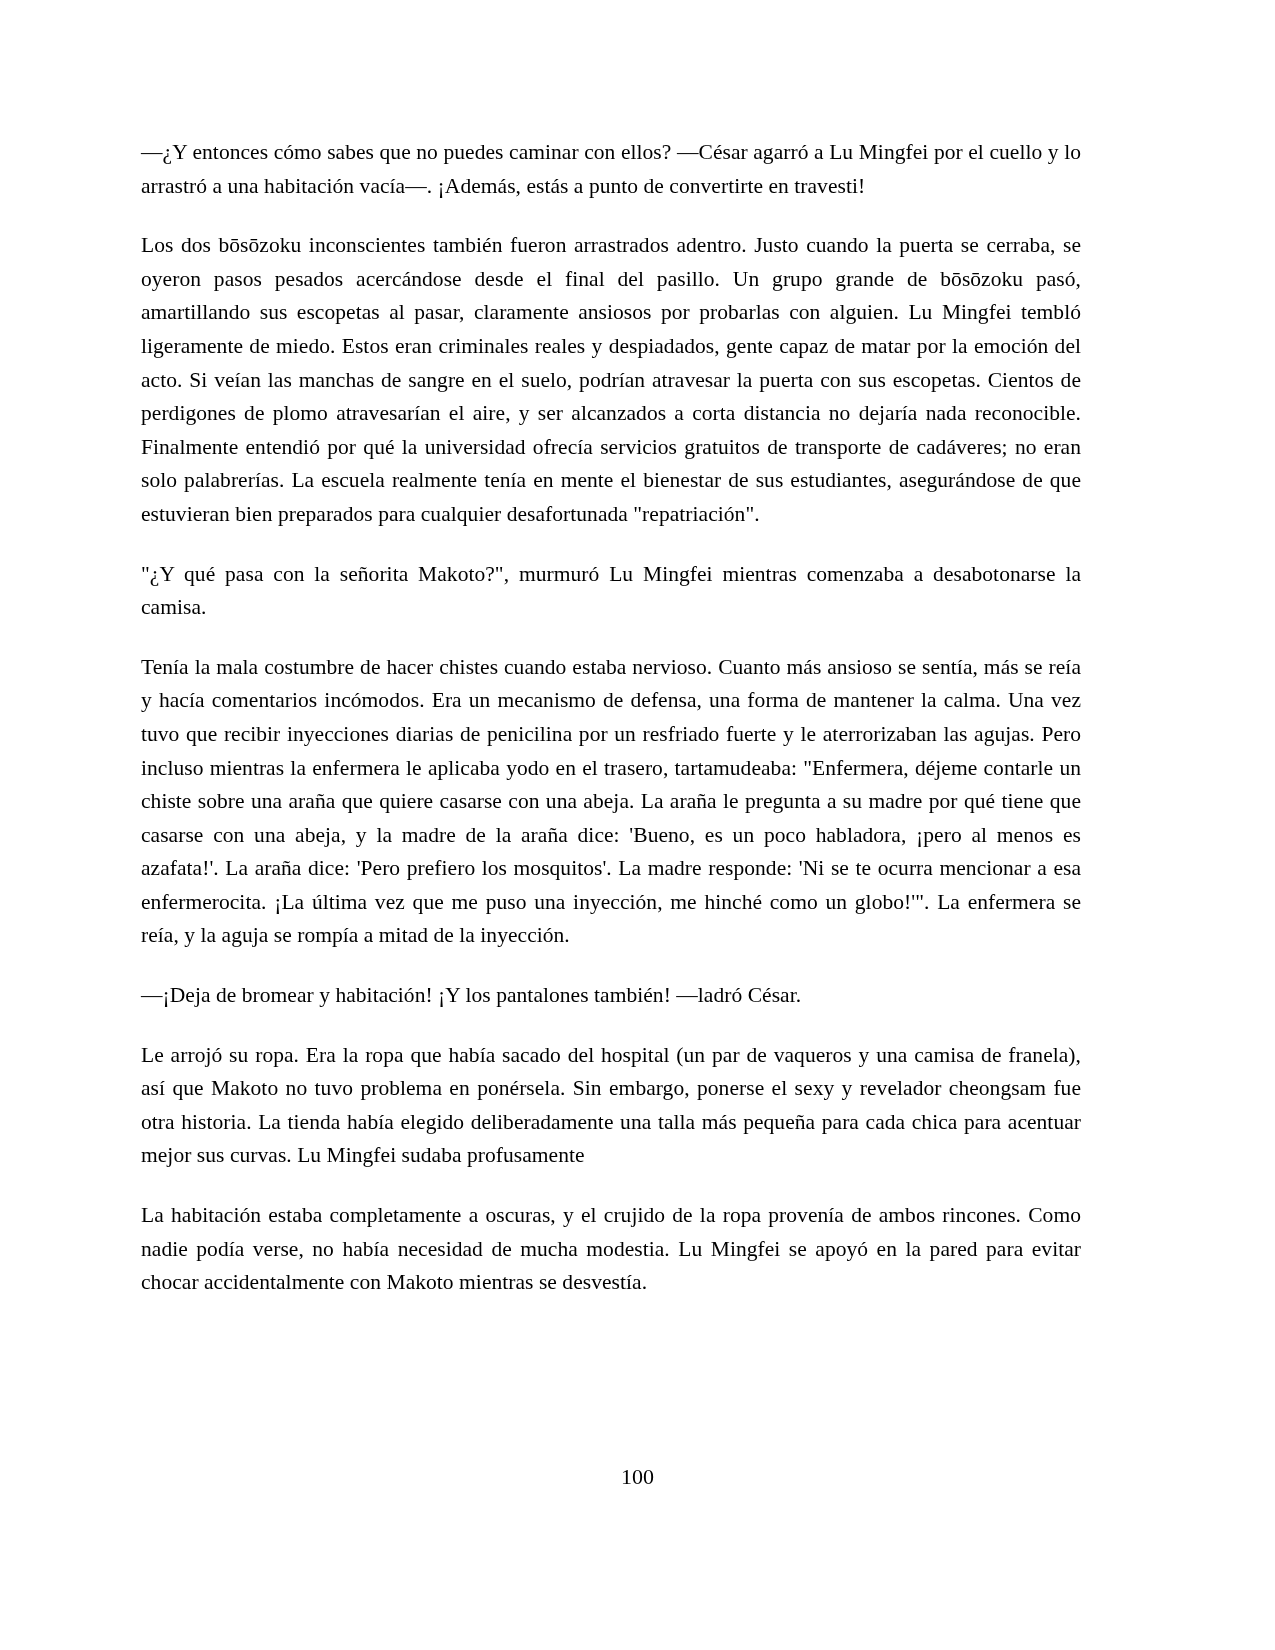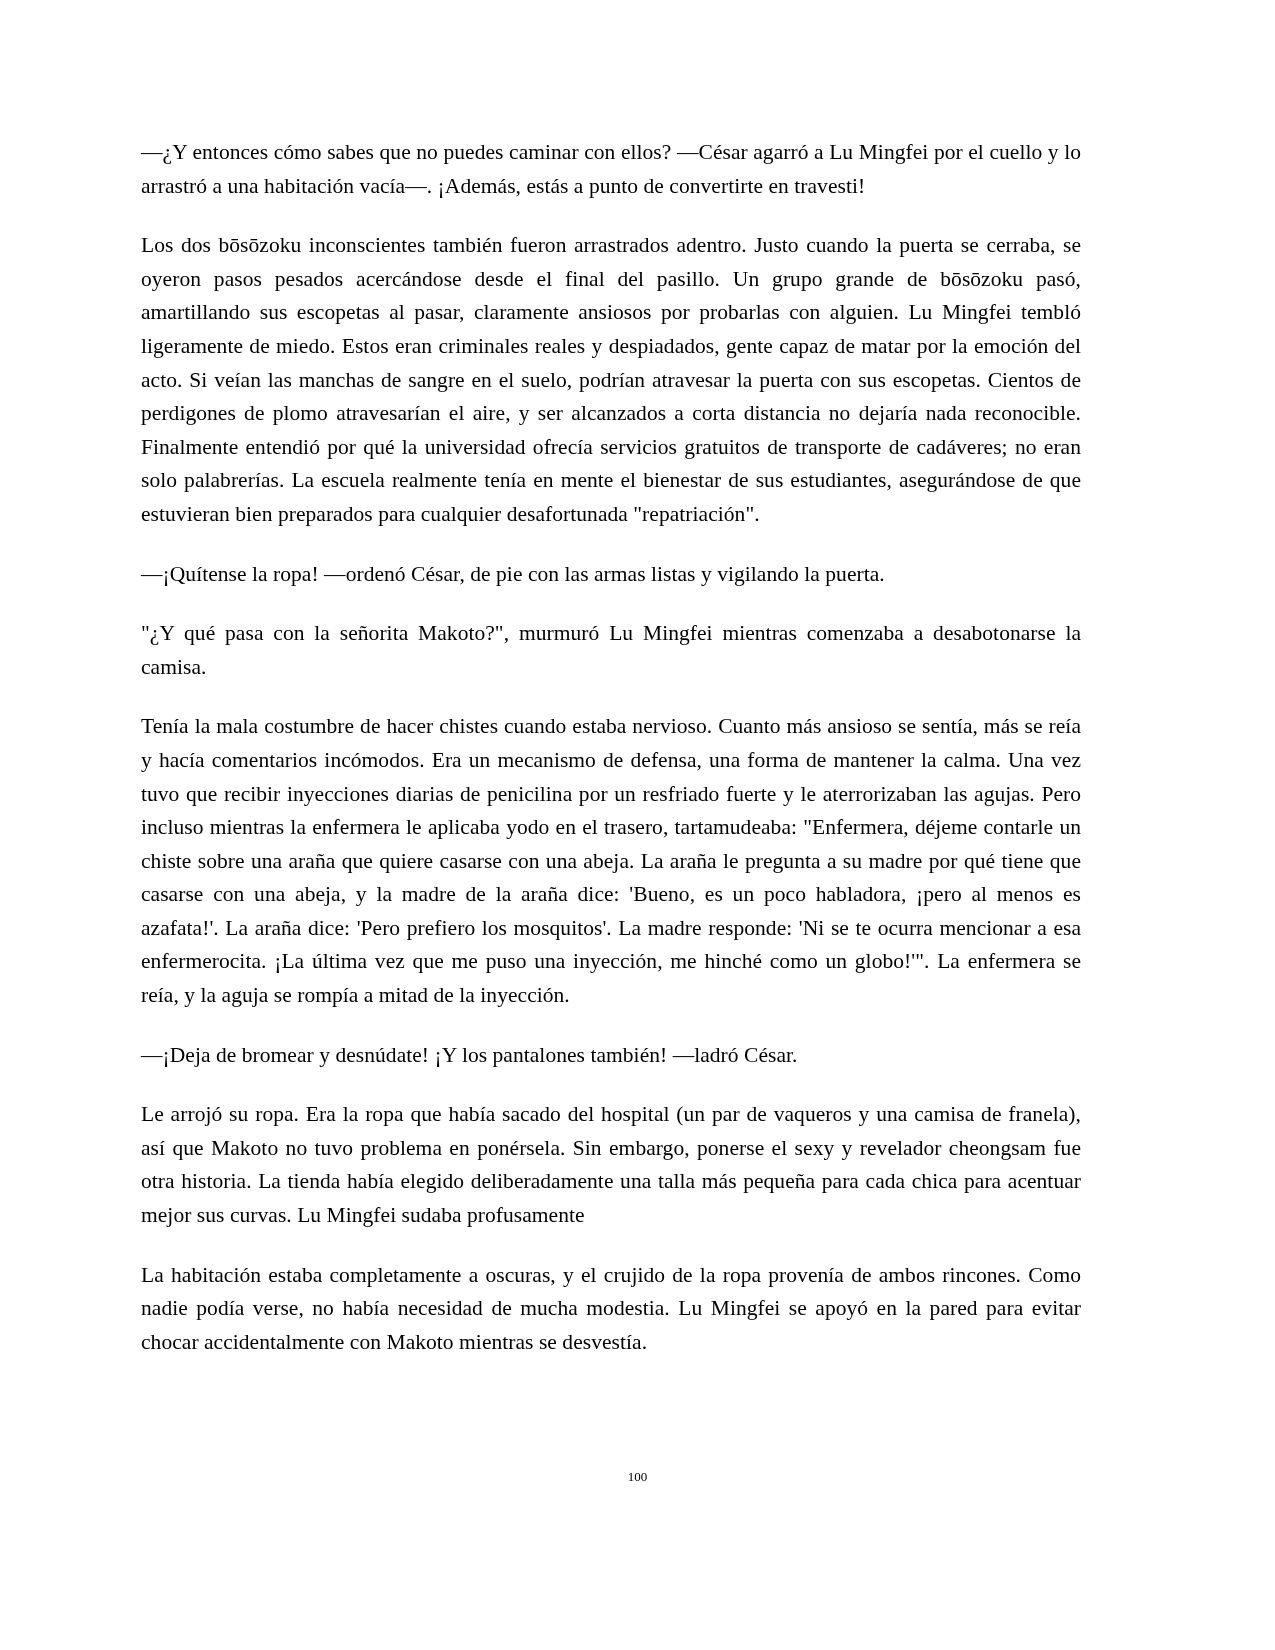--- a/index.html
+++ b/index.html
@@ -40,37 +40,36 @@
   
   .para.short {
     text-align: left;
   }
   .folio {
     position: absolute;
     left: 0;
     right: 0;
     top: 1466px;
     text-align: center;
-    font-size: 13px;
+    font-size: 22px;
     line-height: 22px;
     font-family: "Liberation Serif", "DejaVu Serif", serif;
     color: #000000;
   }
 </style>
 </head>
 <body>
 
 <div class="page">
 
   <div class="content">
     <p class="para">—¿Y entonces cómo sabes que no puedes caminar con ellos? —César agarró a Lu Mingfei por el cuello y lo arrastró a una habitación vacía—. ¡Además, estás a punto de convertirte en travesti!</p>
     <p class="para">Los dos bōsōzoku inconscientes también fueron arrastrados adentro. Justo cuando la puerta se cerraba, se oyeron pasos pesados acercándose desde el final del pasillo. Un grupo grande de bōsōzoku pasó, amartillando sus escopetas al pasar, claramente ansiosos por probarlas con alguien. Lu Mingfei tembló ligeramente de miedo. Estos eran criminales reales y despiadados, gente capaz de matar por la emoción del acto. Si veían las manchas de sangre en el suelo, podrían atravesar la puerta con sus escopetas. Cientos de perdigones de plomo atravesarían el aire, y ser alcanzados a corta distancia no dejaría nada reconocible. Finalmente entendió por qué la universidad ofrecía servicios gratuitos de transporte de cadáveres; no eran solo palabrerías. La escuela realmente tenía en mente el bienestar de sus estudiantes, asegurándose de que estuvieran bien preparados para cualquier desafortunada "repatriación".</p>
-    <p class="para short">—¡Quítense la ropa! —ordenó César, de pie con las armas listas y vigilando la puerta.</p>
     <p class="para">"¿Y qué pasa con la señorita Makoto?", murmuró Lu Mingfei mientras comenzaba a desabotonarse la camisa.</p>
     <p class="para">Tenía la mala costumbre de hacer chistes cuando estaba nervioso. Cuanto más ansioso se sentía, más se reía y hacía comentarios incómodos. Era un mecanismo de defensa, una forma de mantener la calma. Una vez tuvo que recibir inyecciones diarias de penicilina por un resfriado fuerte y le aterrorizaban las agujas. Pero incluso mientras la enfermera le aplicaba yodo en el trasero, tartamudeaba: "Enfermera, déjeme contarle un chiste sobre una araña que quiere casarse con una abeja. La araña le pregunta a su madre por qué tiene que casarse con una abeja, y la madre de la araña dice: 'Bueno, es un poco habladora, ¡pero al menos es azafata!'. La araña dice: 'Pero prefiero los mosquitos'. La madre responde: 'Ni se te ocurra mencionar a esa enfermerocita. ¡La última vez que me puso una inyección, me hinché como un globo!'". La enfermera se reía, y la aguja se rompía a mitad de la inyección.</p>
-    <p class="para short">—¡Deja de bromear y desnúdate! ¡Y los pantalones también! —ladró César.</p>
+    <p class="para short">—¡Deja de bromear y habitación! ¡Y los pantalones también! —ladró César.</p>
     <p class="para">Le arrojó su ropa. Era la ropa que había sacado del hospital (un par de vaqueros y una camisa de franela), así que Makoto no tuvo problema en ponérsela. Sin embargo, ponerse el sexy y revelador cheongsam fue otra historia. La tienda había elegido deliberadamente una talla más pequeña para cada chica para acentuar mejor sus curvas. Lu Mingfei sudaba profusamente</p>
     <p class="para">La habitación estaba completamente a oscuras, y el crujido de la ropa provenía de ambos rincones. Como nadie podía verse, no había necesidad de mucha modestia. Lu Mingfei se apoyó en la pared para evitar chocar accidentalmente con Makoto mientras se desvestía.</p>
   </div>
 
   <div class="folio">100</div>
 
 </div>
 
 </body></html>

